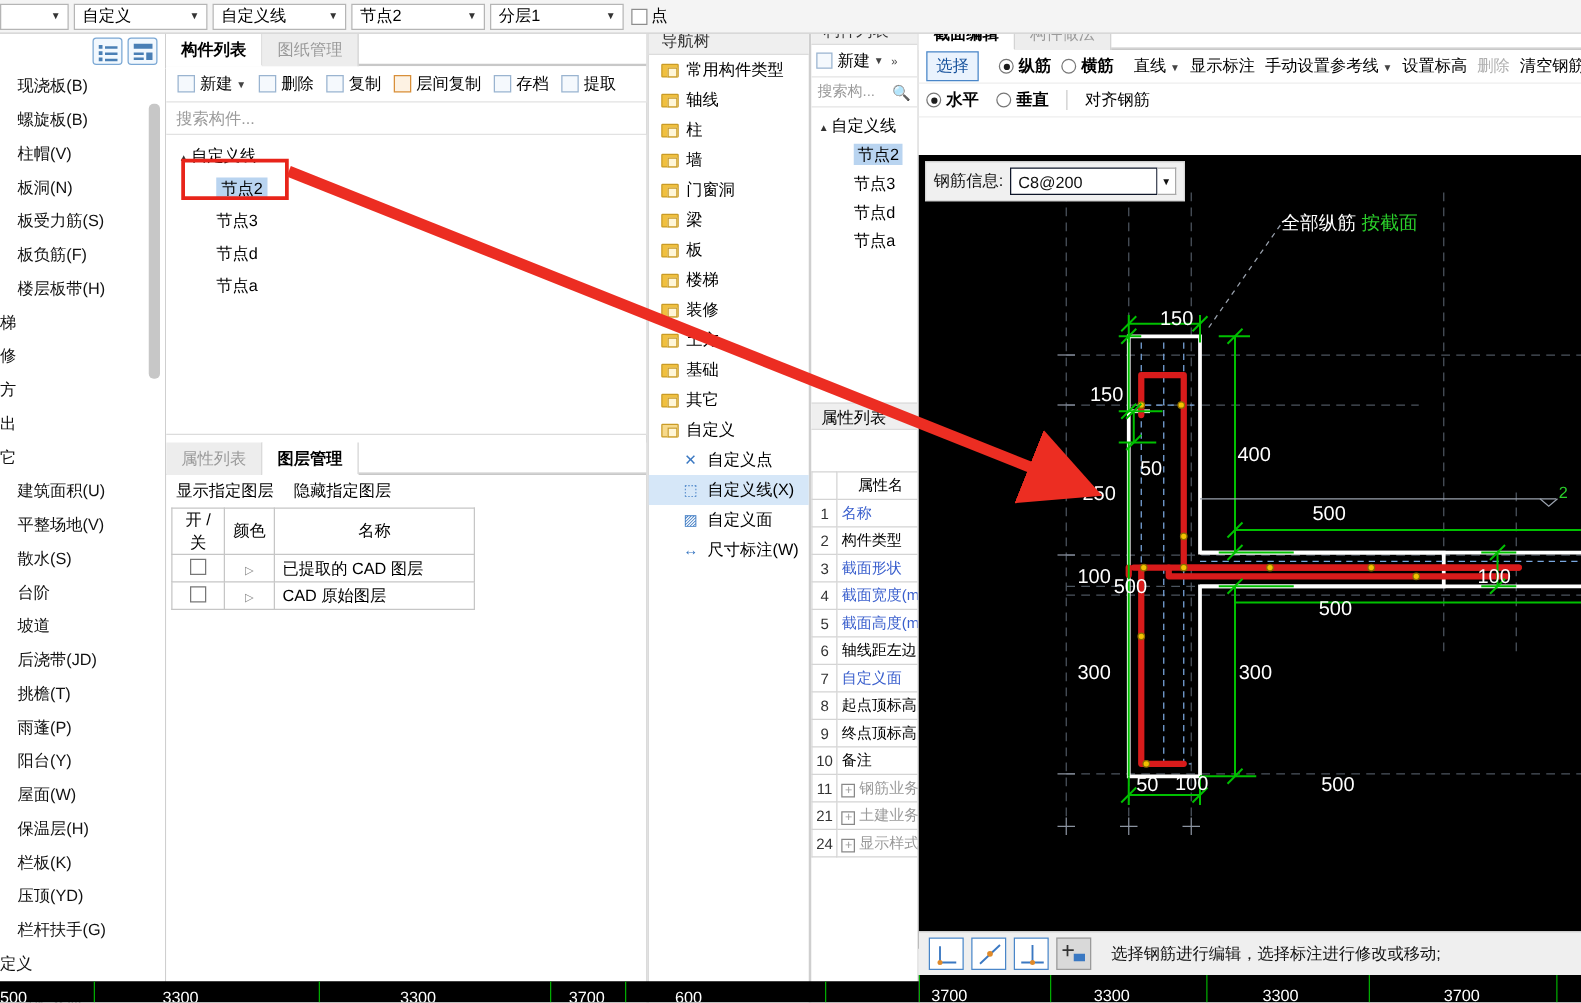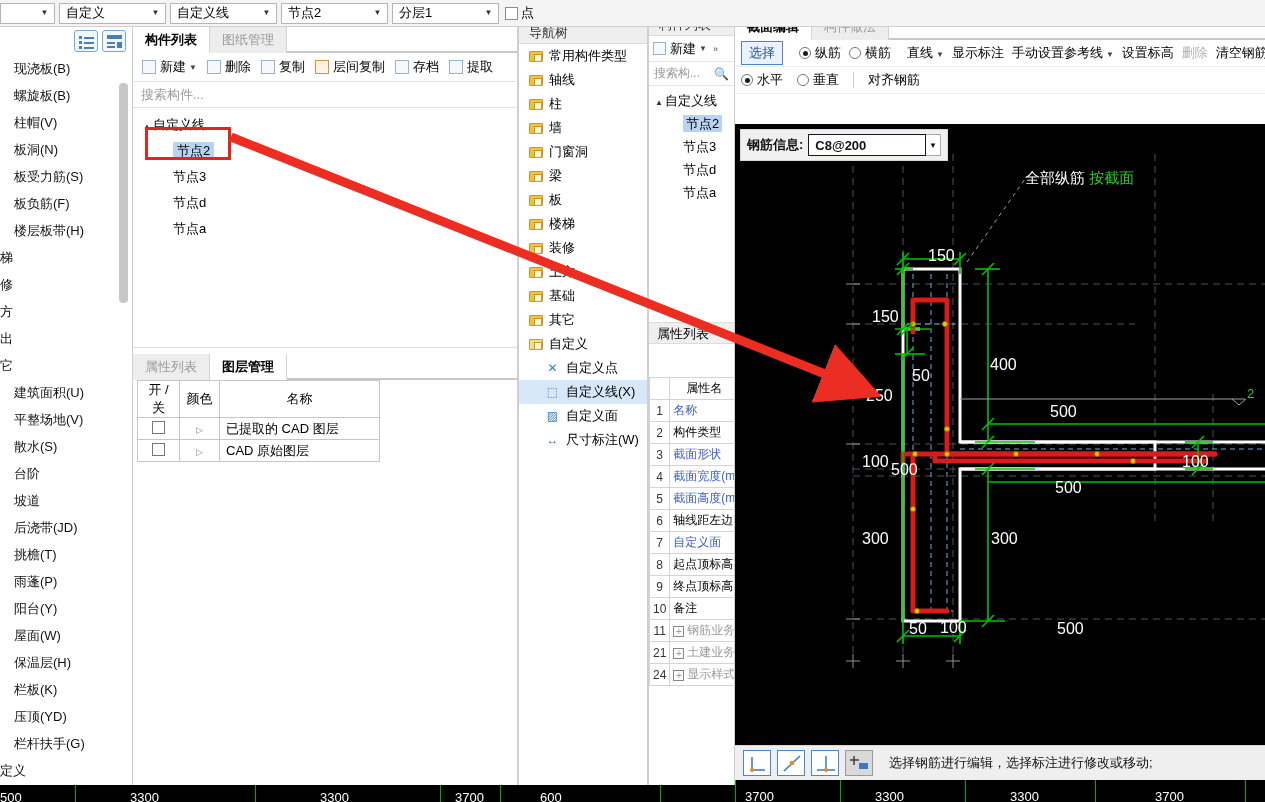--- a/index.html
+++ b/index.html
@@ -181,40 +181,40 @@
   .hscroll .ar { position:absolute; top:0px; font-size:8px; color:#666; }
 
   
   .rpanel { position:absolute; left:735px; top:14px; width:530px; height:788px; background:#fff; }
   .rtabrow { display:flex; height:26px; border-bottom:1px solid #c8c8c8; }
   .rtool {
     height:27px; display:flex; align-items:center; gap:8px; font-size:13px;
     padding:0 6px; border-bottom:1px solid #eee; white-space:nowrap;
   }
   .selbtn { border:1px solid #4a86c8; background:#eaf3fd; color:#17529c; padding:2px 7px; font-size:13px; }
-  .radio { display:inline-flex; align-items:center; font-weight:normal; }
+  .radio { display:inline-flex; align-items:center; font-weight:bold; }
   .radio .dot {
     width:12px; height:12px; border-radius:50%; border:1px solid #777; background:#fff;
     margin-right:4px; position:relative; flex:none;
   }
   .radio.on .dot:after {
     content:""; position:absolute; left:2.5px; top:2.5px; width:5px; height:5px;
     border-radius:50%; background:#1c1c1c;
   }
   .vsep { width:1px; height:16px; background:#ccc; }
   .dim { color:#b0b0b0; }
 
   .canvas {
     position:absolute; left:0; top:110px; width:530px; height:635px;
     background:#000; overflow:hidden;
   }
   .rebarbox {
     position:absolute; left:5px; top:5px; width:208px; height:32px;
     background:#f0f0f0; border:1px solid #d8d8d8;
-    display:flex; align-items:center; padding:0 6px; font-size:13px; color:#111;font-weight:bold;
+    display:flex; align-items:center; padding:0 6px; font-size:13px; color:#111;
   }
   .rebarbox .inp {
     flex:1; height:22px; background:#fff; border:1px solid #0f172a;
     margin-left:5px; display:flex; align-items:center; padding-left:6px; font-size:13px;
   }
   .rebarbox .dd {
     width:15px; height:22px; border:1px solid #a9a9a9; border-left:none; background:#fff;
     display:flex; align-items:center; justify-content:center; font-size:8px;
   }
 
@@ -387,20 +387,24 @@
       <div class="tnode child"><span>节点a</span></div>
       <div class="redbox" style="left:12px; top:19px; width:86px; height:33px;"></div>
     </div>
 
     <div class="lowtabs">
       <div class="tabrow">
         <div class="tab">属性列表</div>
         <div class="tab active">图层管理</div>
         <div style="flex:1;border-bottom:1px solid #c8c8c8"></div>
       </div>
+      <div class="layerbtns">
+        <span>显示指定图层</span>
+        <span>隐藏指定图层</span>
+      </div>
       <table class="layers">
         <tbody>
             <tr>
           <th style="width:42px">开 / 关</th>
           <th style="width:40px">颜色</th>
           <th class="nm" style="text-align:center">名称</th>
         </tr>
         <tr>
           <td><span class="cellchk"></span></td>
           <td><span class="tri-r">▷</span></td>

